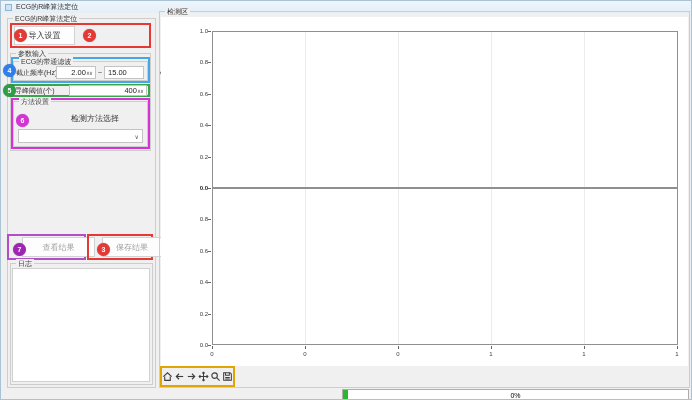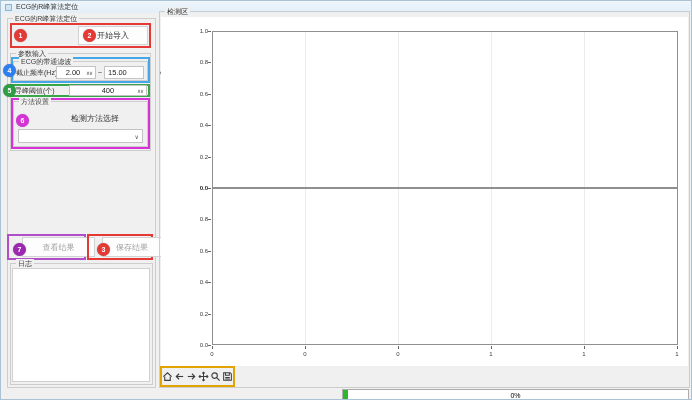--- a/index.html
+++ b/index.html
@@ -33,21 +33,21 @@
   .mk-green { background:#2e9e44; } .mk-magenta { background:#d633d6; }
   .mk-purple { background:#9c27b0; }
   
   .btn { position:absolute; background:#fdfdfd; border:1px solid #d2d2d2;
     font-size:8px; color:#333; display:flex; align-items:center; justify-content:center;
     cursor:default; }
   .btn.disabled { color:#9e9e9e;margin-left:12px; }
   .lbl { position:absolute; font-size:7px; color:#333; white-space:nowrap; line-height:9px; }
   .spin, .combo { position:absolute; background:#fff; border:1px solid #c3c3c3;
     font-size:7.5px; color:#222; display:flex; align-items:center; padding:0 3px; }
-  .spin .val { flex:1; text-align:center; }
+  .spin .val { flex:1; text-align:right; }
   .arrows { font-size:5.5px; color:#555; letter-spacing:-1px; margin-left:auto; }
   .combo .arrow { margin-left:auto; font-size:6px; color:#555; }
   .logbox { position:absolute; background:#ffffff; border:1px solid #d0d0d0; }
   
   .canvas { position:absolute; left:160px; top:16px; width:527px; height:349px; background:#ffffff; }
   .gridv { position:absolute; top:14px; height:314px; width:1px; background:#ececec; }
   .axes { position:absolute; left:51px; width:466px; height:157px; border:1px solid #8f8f8f; }
   .ax1 { top:14px; } .ax2 { top:171px; }
   .ytick { position:absolute; left:28px; width:19px; text-align:right;
     font-size:6px; color:#3c3c3c; line-height:7px; }
@@ -75,21 +75,21 @@
   <div class="titlebar">
     <span class="app-icon"></span>
     <span class="title-text">ECG的R峰算法定位</span>
   </div>
 
   <div class="lf" style="left:6px; top:17px; width:149px; height:370px;">
     <span class="lf-label">ECG的R峰算法定位</span>
   </div>
 
   <div class="ann ann-red" style="left:9px; top:22px; width:141px; height:25px;"></div>
-  <button class="btn" style="left:77px; top:25px; width:70px; height:19px;">开始导入</button>
+  <button class="btn" style="left:13px; top:25px; width:61px; height:19px;">导入设置</button>
   <div class="marker mk-red" style="left:13px; top:28px;">1</div>
   <div class="marker mk-red" style="left:82px; top:28px;">2</div>
 
   <div class="lf" style="left:9px; top:52px; width:141px; height:98px;">
     <span class="lf-label">参数输入</span>
   </div>
 
   <div class="ann ann-blue" style="left:10px; top:56px; width:139px; height:26px;"></div>
   <div class="lf" style="left:12px; top:60px; width:135px; height:20px;">
     <span class="lf-label">ECG的带通滤波</span>

